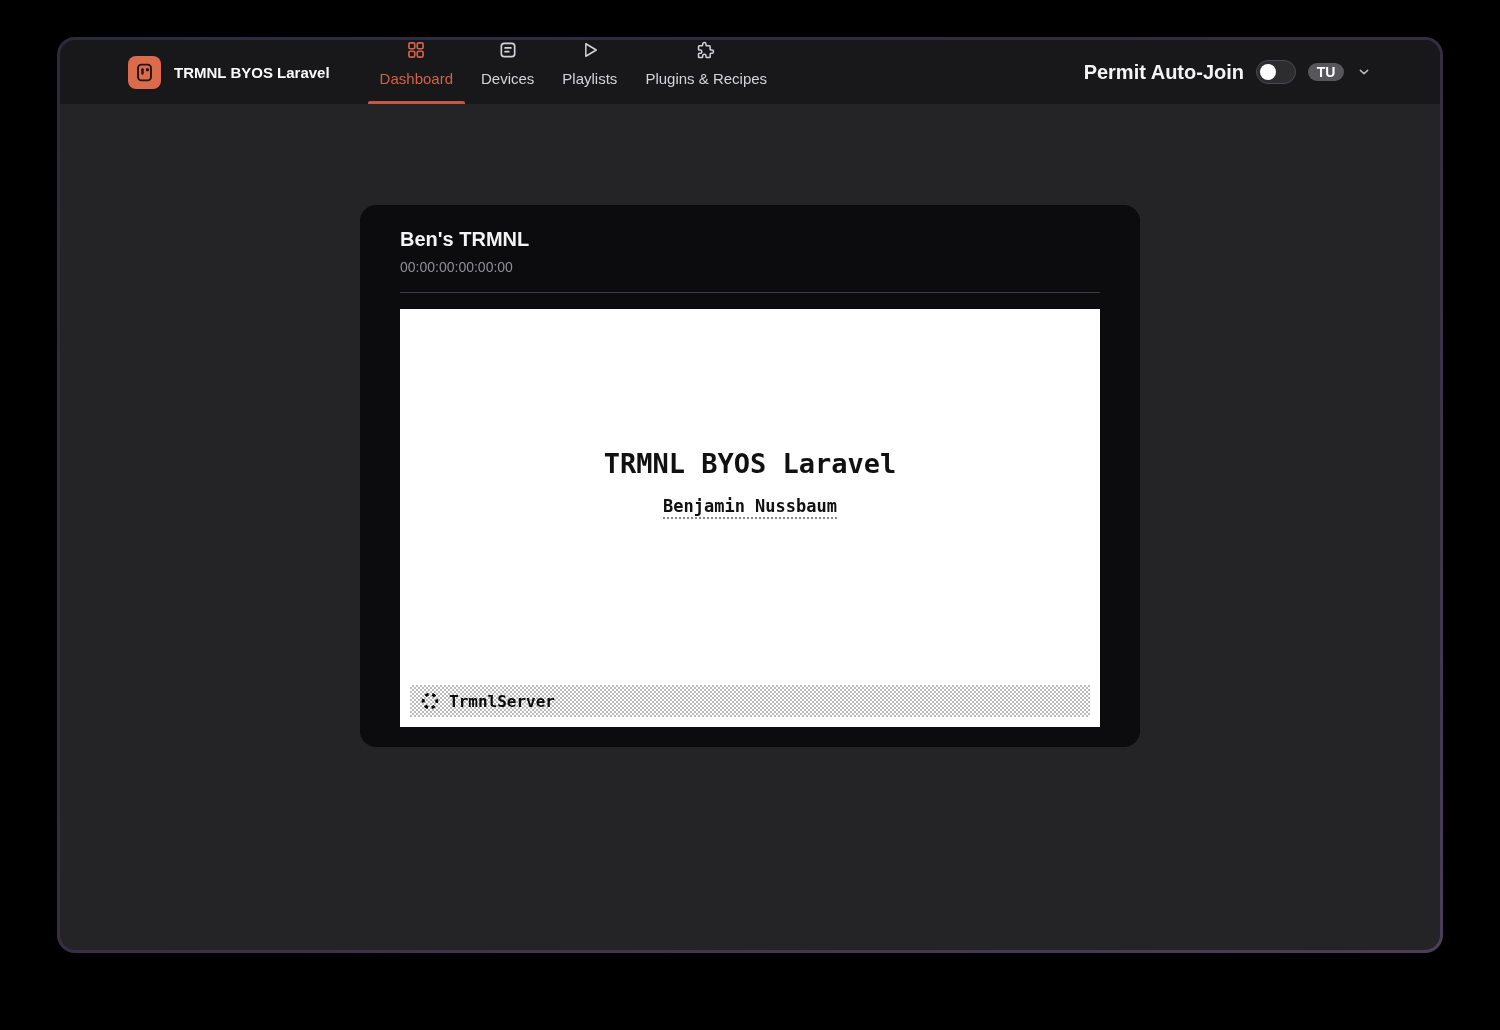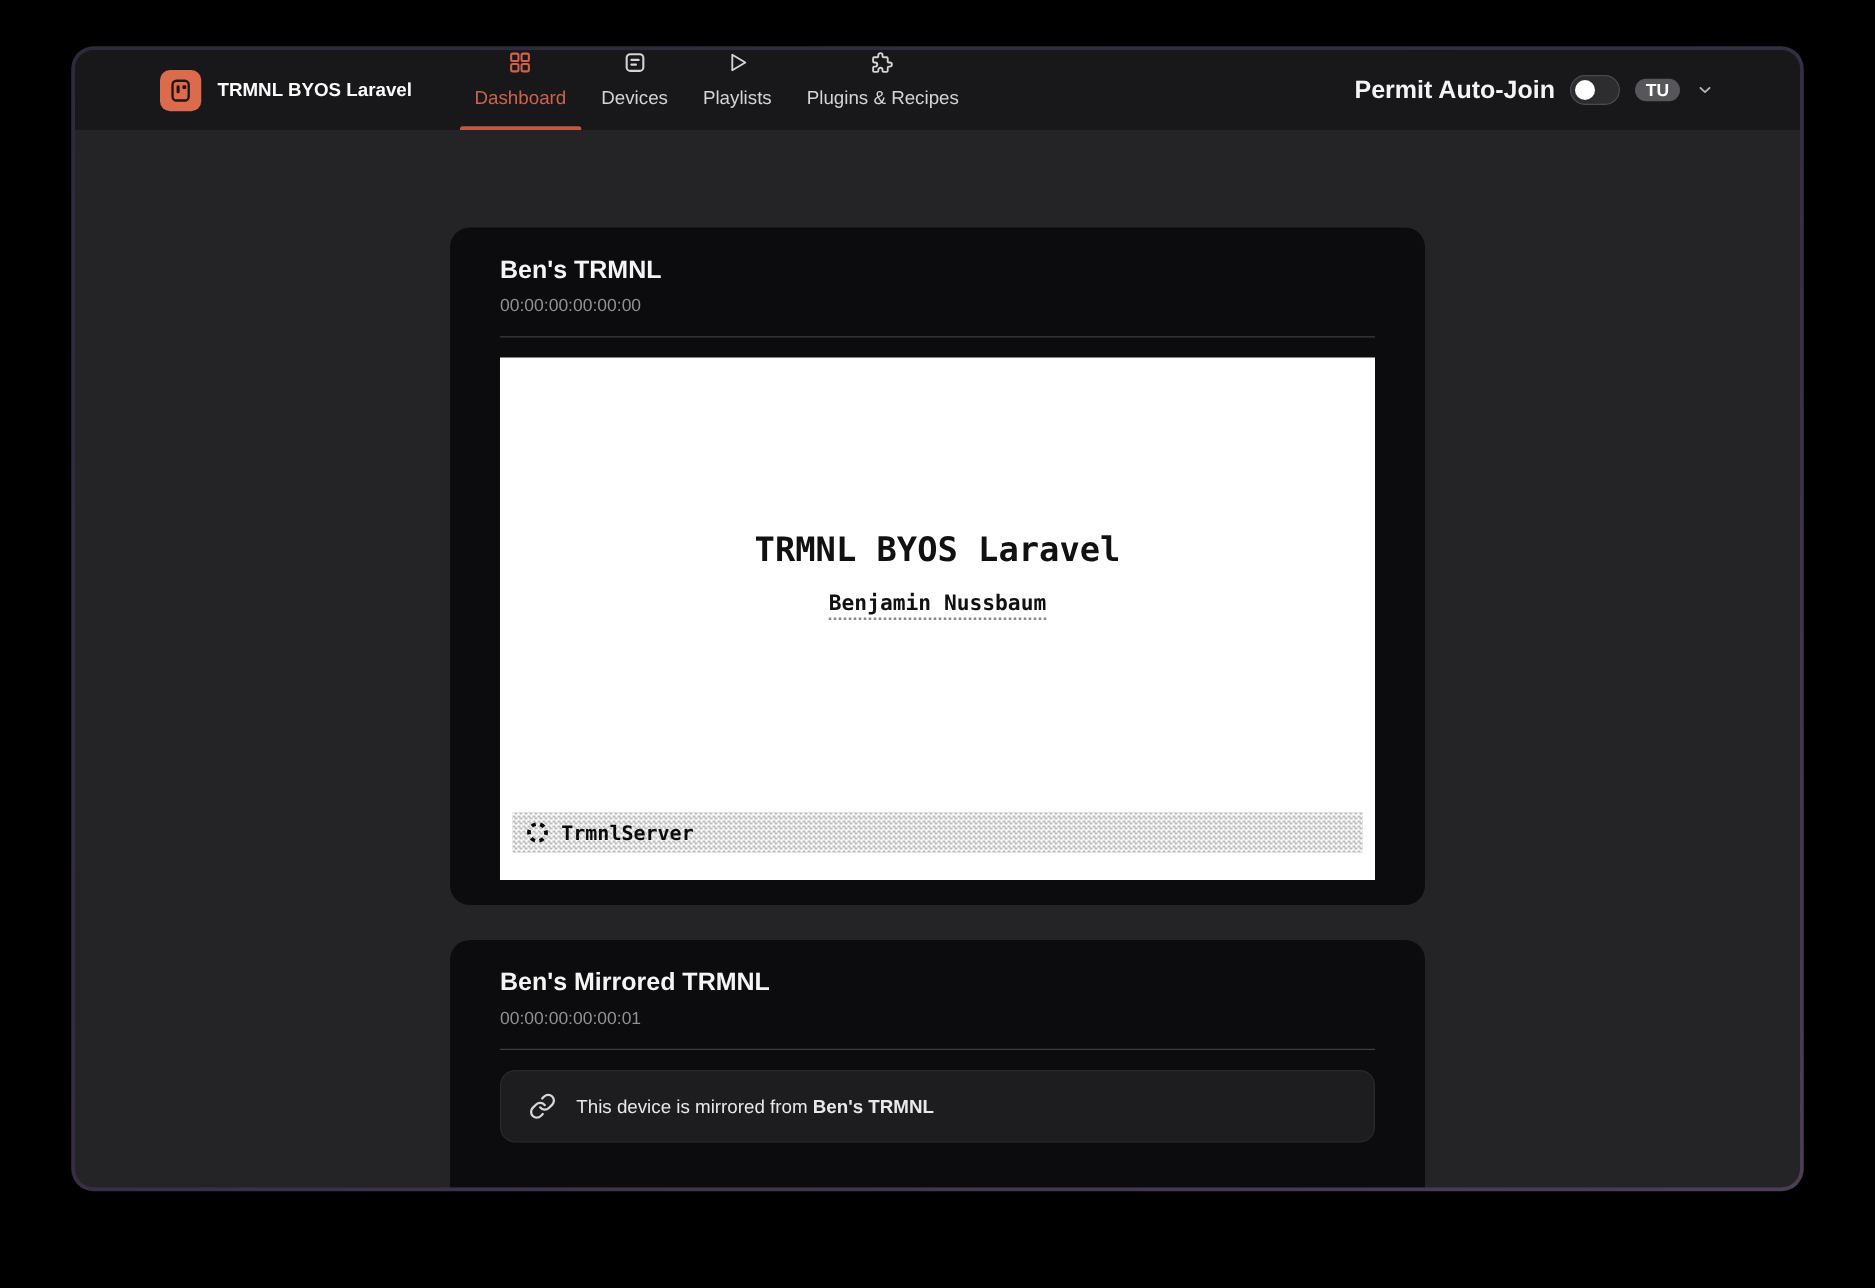--- a/index.html
+++ b/index.html
@@ -11,21 +11,21 @@
   }
 
   
   .window-frame {
     position:absolute; left:57px; top:37px; width:1386px; height:916px;
     border-radius:18px; padding:3px;
     background:linear-gradient(150deg,#2b2b3e 0%, #342c43 45%, #4d3d58 100%);
   }
   .window {
     width:100%; height:100%; border-radius:15px; background:#242427;
-    overflow:hidden; display:flex; flex-direction:column;
+    overflow:hidden; display:flex; flex-direction:column;gap:23px;
   }
 
   
   .navbar { height:64px; background:#18181a; flex:none; }
   .nav-inner { max-width:1244px; height:100%; margin:0 auto; display:flex; align-items:center; }
   .logo {
     width:33px; height:33px; border-radius:8px; background:#dc6a4c;
     display:flex; align-items:center; justify-content:center; margin-right:13px; flex:none;
   }
   .app-name { font-size:15px; font-weight:bold; color:#fafafa; margin-right:36px; white-space:nowrap; }
@@ -70,21 +70,21 @@
     margin-top:16px; width:700px; height:418px; background:#fff; position:relative;
     font-family:"DejaVu Sans Mono", monospace; color:#111; text-align:center;
   }
   .eink-title { padding-top:139px; font-size:27px; font-weight:bold; line-height:32px; }
   .eink-quote { margin-top:11px; font-size:17px; font-weight:bold; line-height:20px; }
   .eink-author {
     display:inline-block; margin-top:16px; font-size:17px; font-weight:bold; line-height:20px;
     border-bottom:2px dotted #888; padding-bottom:1px;
   }
   .status-bar {
-    position:absolute; left:10px; right:10px; bottom:22px; height:32px;
+    position:absolute; left:10px; right:10px; bottom:10px; height:32px;
     background-color:#d9d9d9;
     background-image:repeating-conic-gradient(#bcbcbc 0% 25%, #ffffff 0% 50%);
     background-size:4px 4px;
     display:flex; align-items:center; padding-left:10px; gap:9px;
   }
   .status-label { font-size:16px; font-weight:bold; color:#0c0c0c; }
 
   
   .mirror-box {
     margin-top:16px; height:58px; border-radius:12px; background:#1d1d20;
@@ -187,31 +187,16 @@
             <span style="display:flex;">
               <svg viewBox="0 0 24 24" width="20" height="20">
                 <circle cx="12" cy="12" r="8.2" fill="none" stroke="#0a0a0a" stroke-width="3.6" stroke-dasharray="4.3 4.3" transform="rotate(-14 12 12)"></circle>
               </svg>
             </span>
             <span class="status-label">TrmnlServer</span>
           </div>
         </div>
       </div>
 
-      <div class="device-card card-2">
-        <div class="device-name">Ben's Mirrored TRMNL</div>
-        <div class="device-mac">00:00:00:00:00:01</div>
-        <div class="divider"></div>
-
-        <div class="mirror-box">
-          <span style="display:flex;">
-            <svg viewBox="0 0 24 24" width="22" height="22" fill="none" stroke="#d6d6da" stroke-width="2" stroke-linecap="round" stroke-linejoin="round">
-              <path d="M10 13a5 5 0 0 0 7.54.54l3-3a5 5 0 0 0-7.07-7.07l-1.72 1.71"></path>
-              <path d="M14 11a5 5 0 0 0-7.54-.54l-3 3a5 5 0 0 0 7.07 7.07l1.71-1.71"></path>
-            </svg>
-          </span>
-          <span><span>This device is mirrored from </span><span class="bold">Ben's TRMNL</span></span>
-        </div>
-      </div>
 
     </div>
   </div>
 </div>
 
 </body></html>

